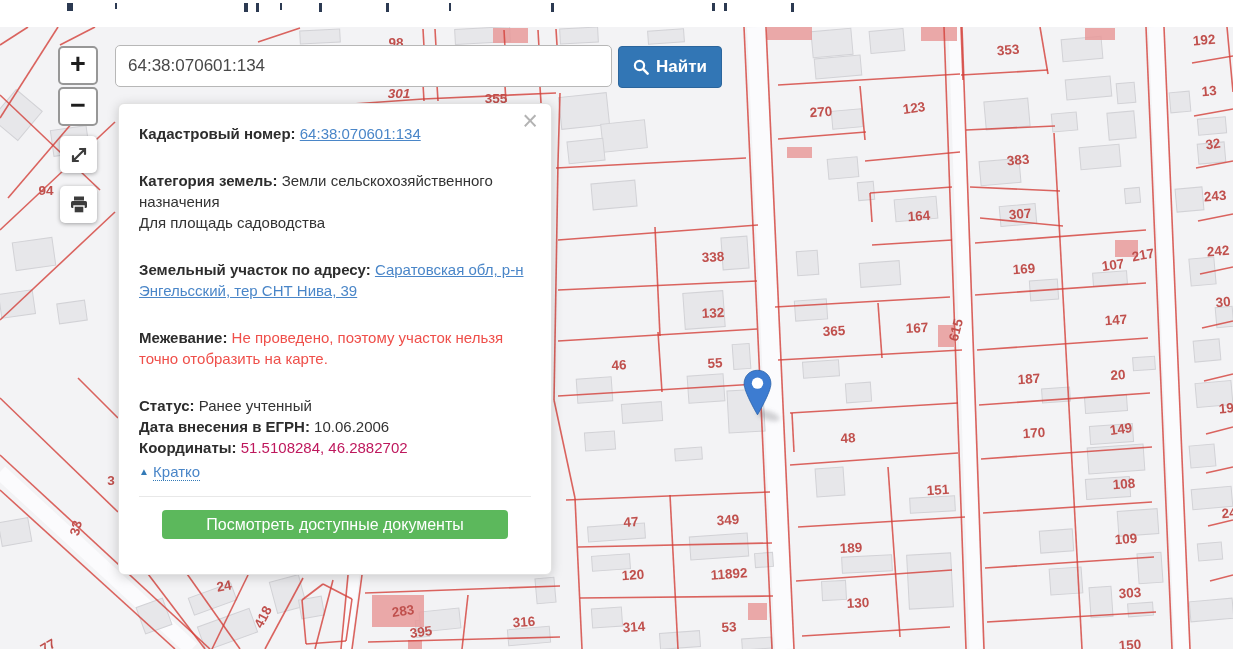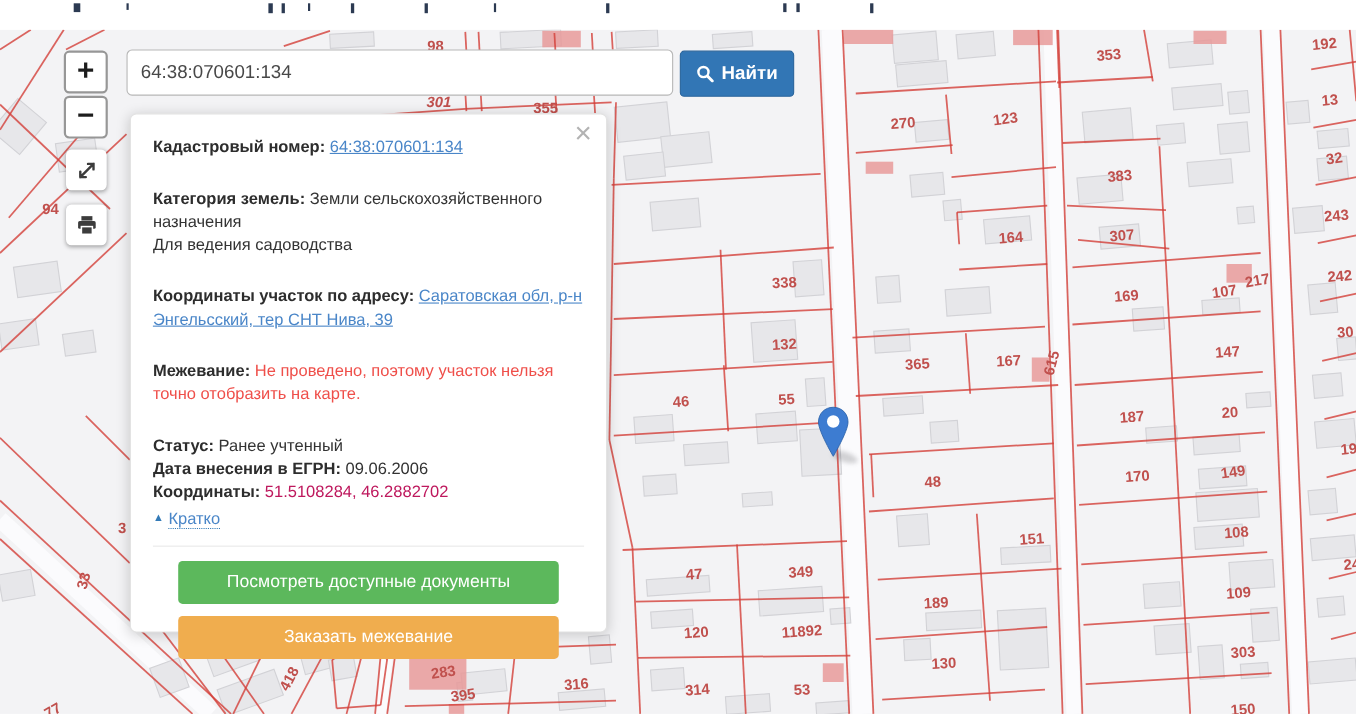--- a/index.html
+++ b/index.html
@@ -48,21 +48,21 @@
   #popup p.first{margin-top:5px;}
   #popup b{color:#2d2d2d;}
   #popup a{color:#4a86c8;text-decoration:underline;cursor:pointer;}
   #close-x{position:absolute;right:13px;top:4px;font-size:27px;font-weight:300;color:#b3b3b3;cursor:pointer;line-height:27px;}
   .red-text{color:#ef4f4a;}
   #coords-value{color:#be185d;}
   #collapse-line{margin-top:3px;line-height:21px;}
   #collapse-line .tri{color:#337ab7;font-size:10px;vertical-align:2px;}
   #collapse-link{color:#337ab7;text-decoration:none !important;border-bottom:1px dotted #337ab7;cursor:pointer;}
   #divider{border-top:1px solid #e8e8e8;margin:14px 0 13px 0;}
-  .pbtn{display:block;width:346px;height:39px;margin:0 auto 11px auto;border:none;border-radius:4px;
+  .pbtn{display:block;width:346px;height:29px;margin:0 auto 11px auto;border:none;border-radius:4px;
       color:#fff;font-size:16px;font-family:inherit;cursor:pointer;}
   #docs-btn{background:#5cb85c;}
   #order-btn{background:#f0ad4e;}
 </style>
 </head>
 <body>
 
 <div id="app">
 
   <div id="map">
@@ -389,47 +389,46 @@
     <span id="close-x">×</span>
 
     <p class="first">
       <b>Кадастровый номер:</b>
       <a>64:38:070601:134</a>
     </p>
 
     <p>
       <b>Категория земель:</b>
       <span>Земли сельскохозяйственного назначения</span><br>
-      <span>Для ведения садоводства</span>
+      <span>Для площадь садоводства</span>
     </p>
 
     <p>
-      <b>Координаты участок по адресу:</b>
+      <b>Земельный участок по адресу:</b>
       <a>Саратовская обл, р-н Энгельсский, тер СНТ Нива, 39</a>
     </p>
 
 
     <p>
       <b>Межевание:</b>
       <span class="red-text">Не проведено, поэтому участок нельзя точно отобразить на карте.</span>
     </p>
 
     <p>
       <b>Статус:</b>
       <span>Ранее учтенный</span><br>
       <b>Дата внесения в ЕГРН:</b>
-      <span>09.06.2006</span><br>
+      <span>10.06.2006</span><br>
       <b>Координаты:</b>
       <span id="coords-value">51.5108284, 46.2882702</span>
     </p>
 
     <div id="collapse-line">
       <span class="tri">▲</span>
       <a id="collapse-link">Кратко</a>
     </div>
 
     <div id="divider"></div>
 
     <button class="pbtn" id="docs-btn">Посмотреть доступные документы</button>
-    <button class="pbtn" id="order-btn">Заказать межевание</button>
   </div>
 
 </div>
 
 </body></html>

